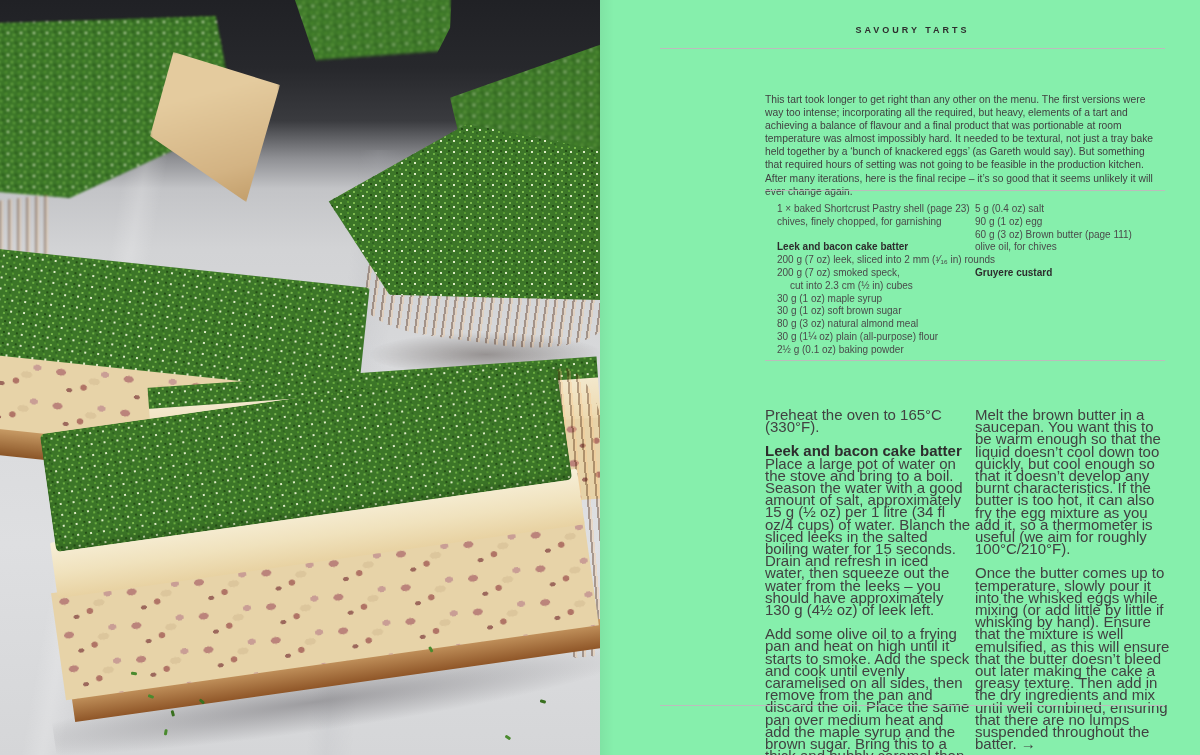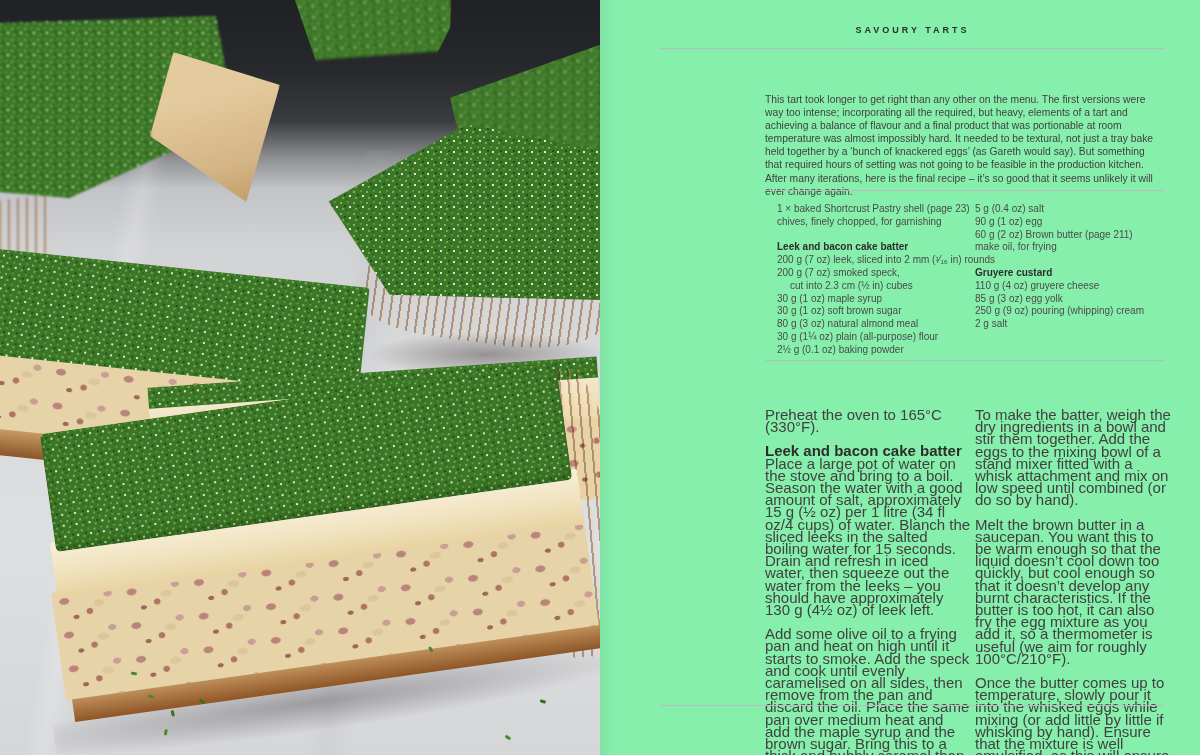--- a/index.html
+++ b/index.html
@@ -210,41 +210,34 @@
           <div class="ing-line">80 g (3 oz) natural almond meal</div>
           <div class="ing-line">30 g (1¼ oz) plain (all-purpose) flour</div>
           <div class="ing-line">2½ g (0.1 oz) baking powder</div>
         </div>
     </div>
 
     <div class="ing-col ing-b">
       <div>
           <div class="ing-line">5 g (0.4 oz) salt</div>
           <div class="ing-line">90 g (1 oz) egg</div>
-          <div class="ing-line">60 g (2 oz) Brown butter (page 211)</div>
-          <div class="ing-line">make oil, for frying</div>
+          <div class="ing-line">60 g (3 oz) Brown butter (page 111)</div>
+          <div class="ing-line">olive oil, for chives</div>
         </div>
       <div class="ing-head">Gruyere custard</div>
-      <div>
-          <div class="ing-line">110 g (4 oz) gruyere cheese</div>
-          <div class="ing-line">85 g (3 oz) egg yolk</div>
-          <div class="ing-line">250 g (9 oz) pouring (whipping) cream</div>
-          <div class="ing-line">2 g salt</div>
-        </div>
     </div>
 
     <div class="rule rule-ing-bottom"></div>
 
     <div class="m-col m-a">
         <div class="m-para">Preheat the oven to 165°C (330°F).</div>
         <div class="m-head">Leek and bacon cake batter</div>
         <div class="m-para">Place a large pot of water on the stove and bring to a boil. Season the water with a good amount of salt, approximately 15 g (½ oz) per 1 litre (34 fl oz/4 cups) of water. Blanch the sliced leeks in the salted boiling water for 15 seconds. Drain and refresh in iced water, then squeeze out the water from the leeks – you should have approximately 130 g (4½ oz) of leek left.</div>
         <div class="m-para">Add some olive oil to a frying pan and heat on high until it starts to smoke. Add the speck and cook until evenly caramelised on all sides, then remove from the pan and discard the oil. Place the same pan over medium heat and add the maple syrup and the brown sugar. Bring this to a thick and bubbly caramel then return the drained speck pieces. Cook for one minute or until the edges of the speck start to look a little candied. Drain any excess caramel and set aside.</div>
       </div>
     <div class="m-col m-b">
-        <div class="m-para">To make the batter, weigh the dry ingredients in a bowl and stir them together. Add the eggs to the mixing bowl of a stand mixer fitted with a whisk attachment and mix on low speed until combined (or do so by hand).</div>
         <div class="m-para">Melt the brown butter in a saucepan. You want this to be warm enough so that the liquid doesn’t cool down too quickly, but cool enough so that it doesn’t develop any burnt characteristics. If the butter is too hot, it can also fry the egg mixture as you add it, so a thermometer is useful (we aim for roughly 100°C/210°F).</div>
         <div class="m-para">Once the butter comes up to temperature, slowly pour it into the whisked eggs while mixing (or add little by little if whisking by hand). Ensure that the mixture is well emulsified, as this will ensure that the butter doesn’t bleed out later making the cake a greasy texture. Then add in the dry ingredients and mix until well combined, ensuring that there are no lumps suspended throughout the batter. →</div>
       </div>
 
     <div class="rule rule-footer"></div>
   </div>
 </div>
 
 </body></html>

